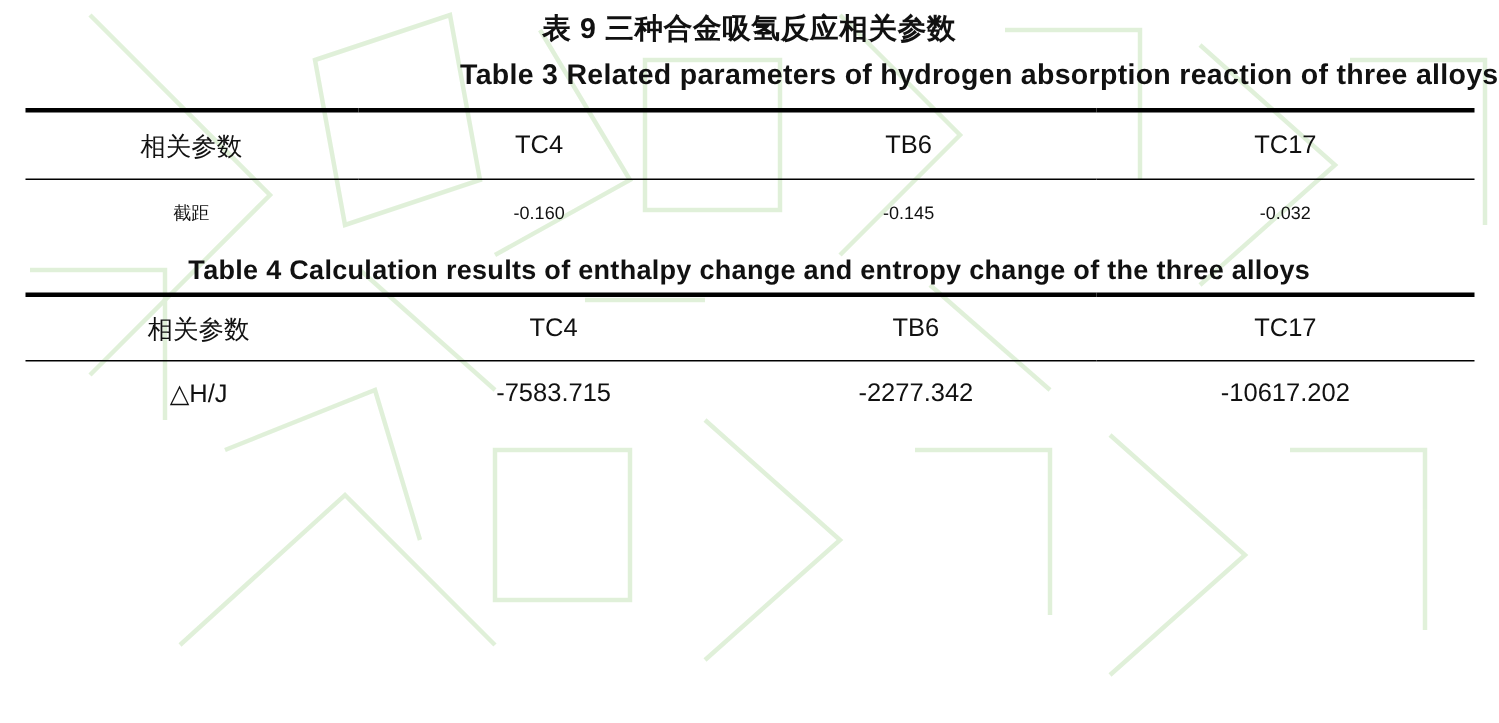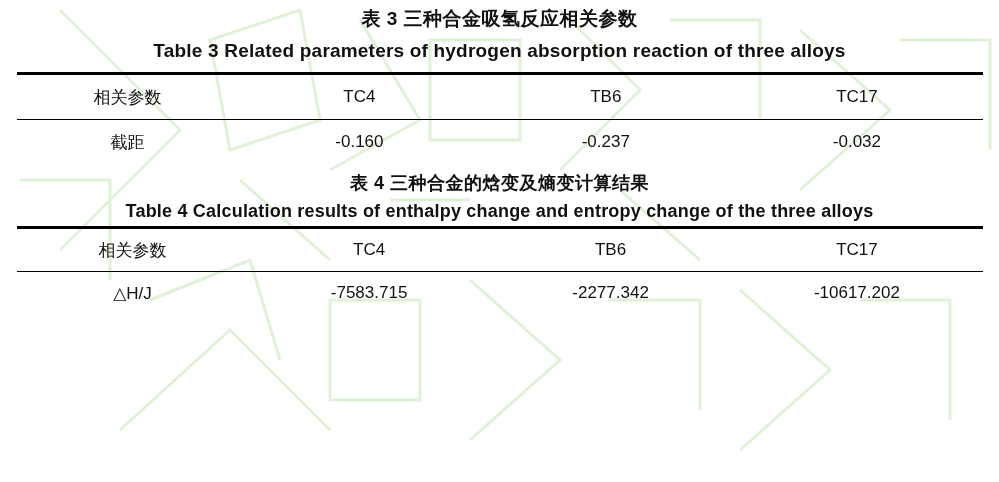--- a/index.html
+++ b/index.html
@@ -50,35 +50,35 @@
     letter-spacing: 0.5px;
   }
   .title-en {
     text-align: center;
     font-weight: bold;
     font-size: 19px;
     letter-spacing: 0.2px;
   }
 
   .t3-title-cn { padding: 6px 0 2px 0; }
-  .t3-title-en { padding: 6px 0 10px 0; }
+  .t3-title-en { padding: 6px 0 10px 0; text-align: right; }
 
   .t4-title-cn { padding: 5px 0 2px 0; font-size: 18px;}
   .t4-title-en { padding: 4px 0 4px 0; font-size: 18px;}
 
   table {
     border-collapse: collapse;
     width: 966px;
     margin: 0 auto;
     table-layout: fixed;
   }
 
   td, th {
     font-weight: normal;
-    font-size: 17px;
+    font-size: 12px;
     text-align: center;
     padding: 7px 0;
     border: none;
   }
 
   
   .rule-thick-top { border-top: 3px solid #000; }
   .rule-thin { border-top: 1.6px solid #000; }
   .rule-thick-bottom { border-bottom: 3px solid #000; }
 
@@ -124,51 +124,50 @@
       <path d="M20 180 L110 180 L110 280"></path>
       <path d="M240 180 L330 260"></path>
       <path d="M390 200 L470 200"></path>
       <path d="M620 190 L700 260"></path>
     </g>
   </svg>
 
   <div class="content">
 
     <div class="tbl-block">
-      <div class="title-cn t3-title-cn">表 3 三种合金吸氢反应相关参数</div>
+      <div class="title-cn t3-title-cn">表 9 三种合金吸氢反应相关参数</div>
       <div class="title-en t3-title-en">Table 3    Related parameters of hydrogen absorption reaction of three alloys</div>
 
       <table class="t3">
         <colgroup>
           <col class="c0">
             <col class="c1">
             <col class="c2">
             <col class="c3">
         </colgroup>
         <tbody>
           <tr class="hdr">
             <td class="rule-thick-top rule-thin-b">相关参数</td>
             <td class="rule-thick-top">TC4</td>
             <td class="rule-thick-top">TB6</td>
             <td class="rule-thick-top">TC17</td>
           </tr>
           <tr>
             <td class="rule-thin">截距</td>
             <td class="rule-thin">-0.160</td>
-            <td class="rule-thin">-0.237</td>
+            <td class="rule-thin">-0.145</td>
             <td class="rule-thin">-0.032</td>
           </tr>
         </tbody>
       </table>
     </div>
 
     <div class="block-gap"></div>
 
     <div class="tbl-block">
-      <div class="title-cn t4-title-cn">表 4 三种合金的焓变及熵变计算结果</div>
       <div class="title-en t4-title-en">Table 4 Calculation results of enthalpy change and entropy change of the three alloys</div>
 
       <table class="t4">
         <colgroup>
           <col class="c0">
             <col class="c1">
             <col class="c2">
             <col class="c3">
         </colgroup>
         <tbody>

